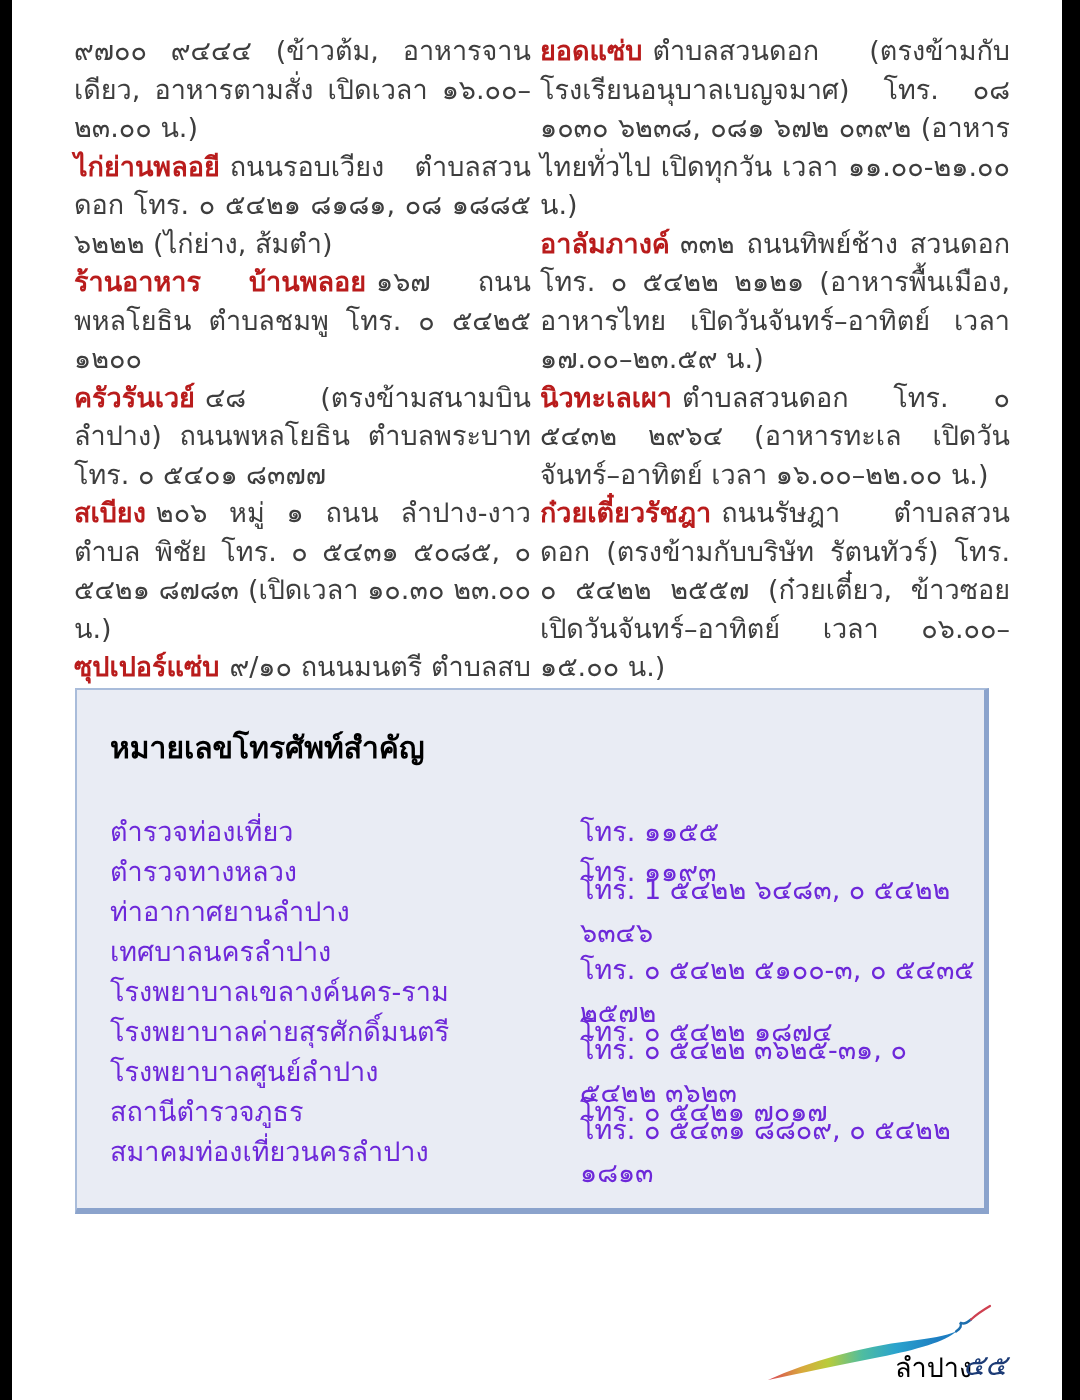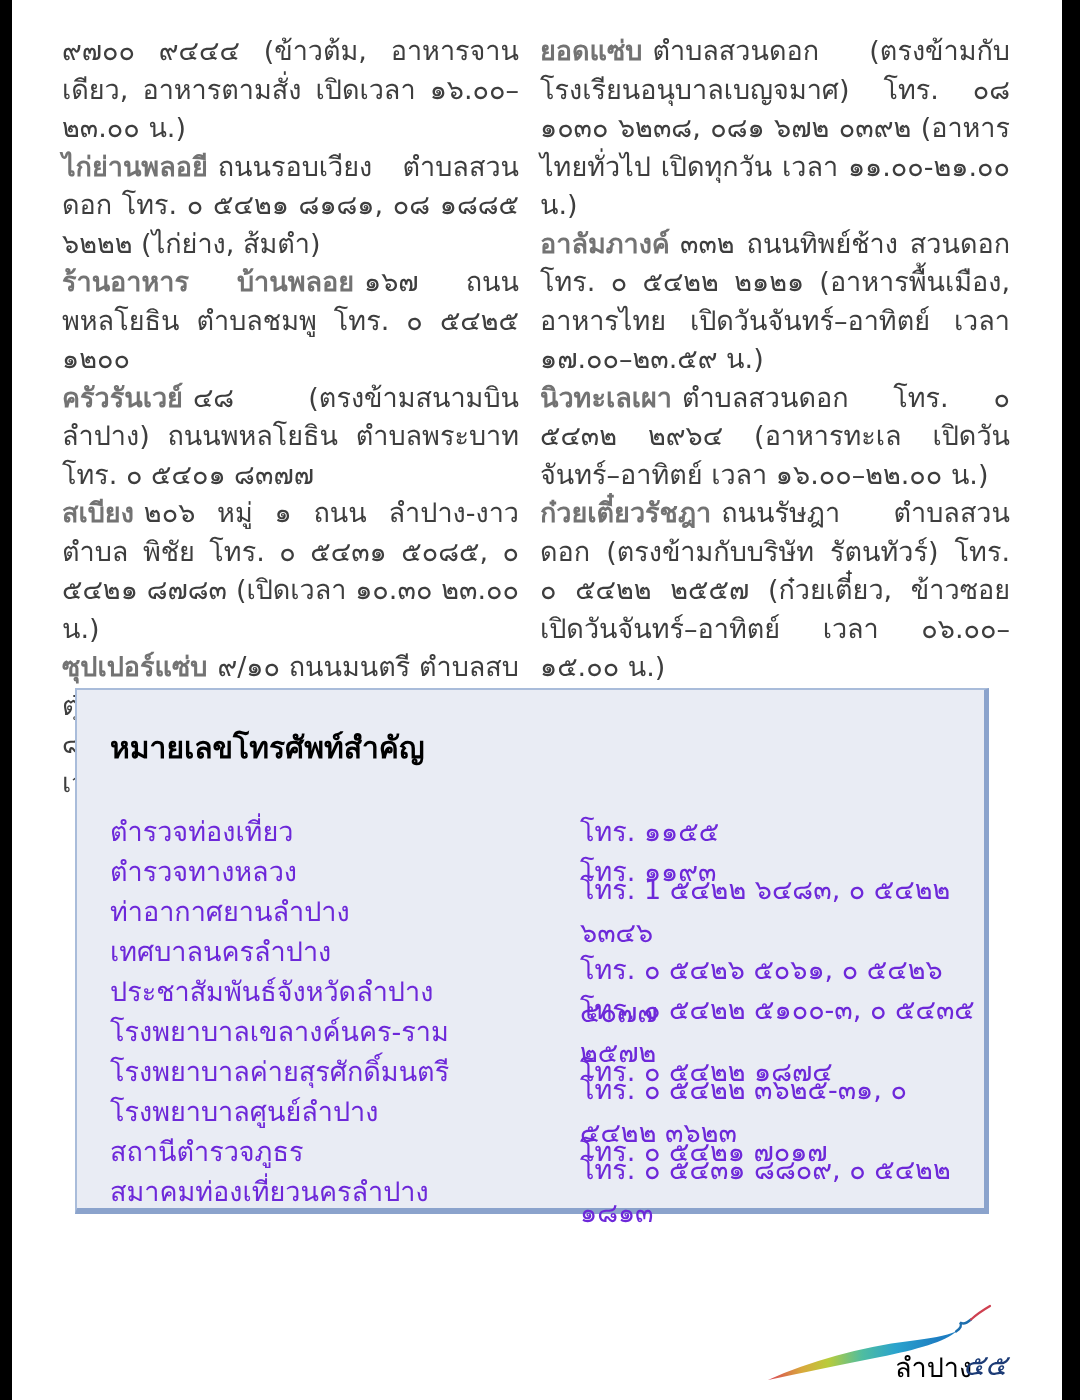--- a/index.html
+++ b/index.html
@@ -3,25 +3,25 @@
 <meta charset="utf-8">
 <style>
   html,body{margin:0;padding:0;background:#000;}
   #page{position:relative;width:1080px;height:1400px;background:#fff;overflow:hidden;
         font-family:"DejaVu Sans","Liberation Sans",sans-serif;}
   .edge{position:absolute;top:0;height:100%;background:#000;}
   .edge-left{left:0;width:12px;}
   .edge-right{right:0;width:18px;}
 
   .col{position:absolute;top:32px;}
-  .col-left{left:62px;width:457px;}
+  .col-left{left:74px;width:457px;}
   .col-right{left:540px;width:470px;}
   p.entry{margin:0;font-size:27px;line-height:38.5px;text-align:justify;
           color:#3e3e3e;text-justify:inter-word;}
-  .rname{color:#737373;font-weight:bold;margin-right:10px;}
+  .rname{color:#b91c1c;font-weight:bold;margin-right:10px;}
   .rname:empty{display:none;margin:0;}
 
   .pbox{position:absolute;left:75px;top:688px;width:914px;height:526px;box-sizing:border-box;
         background:#e9ecf4;border:2px solid #a9bcda;border-right:5px solid #8ba3cc;
         border-bottom:6px solid #8ba3cc;}
   .pbox-title{margin:0;padding:34px 0 0 33px;font-size:30px;font-weight:bold;color:#000000;}
   .prows{margin-top:40px;}
   .prow{display:flex;align-items:center;height:40px;padding-left:33px;
         font-size:27px;color:#6d28d9;}
   .prow .org{width:470px;flex:0 0 auto;}
@@ -67,24 +67,20 @@
           <span class="tel">โทร. ๑๑๙๓</span>
         </div>
       <div class="prow">
           <span class="org">ท่าอากาศยานลำปาง</span>
           <span class="tel">โทร. 1 ๕๔๒๒ ๖๔๘๓, ๐ ๕๔๒๒ ๖๓๔๖</span>
         </div>
       <div class="prow">
           <span class="org">เทศบาลนครลำปาง</span>
         </div>
       <div class="prow">
-          <span class="org">ประชาสัมพันธ์จังหวัดลำปาง</span>
-          <span class="tel">โทร. ๐ ๕๔๒๖ ๕๐๖๑, ๐ ๕๔๒๖ ๕๐๗๗</span>
-        </div>
-      <div class="prow">
           <span class="org">โรงพยาบาลเขลางค์นคร-ราม</span>
           <span class="tel">โทร. ๐ ๕๔๒๒ ๕๑๐๐-๓, ๐ ๕๔๓๕ ๒๕๗๒</span>
         </div>
       <div class="prow">
           <span class="org">โรงพยาบาลค่ายสุรศักดิ์มนตรี</span>
           <span class="tel">โทร. ๐ ๕๔๒๒ ๑๘๗๔</span>
         </div>
       <div class="prow">
           <span class="org">โรงพยาบาลศูนย์ลำปาง</span>
           <span class="tel">โทร. ๐ ๕๔๒๒ ๓๖๒๕-๓๑, ๐ ๕๔๒๒ ๓๖๒๓</span>

